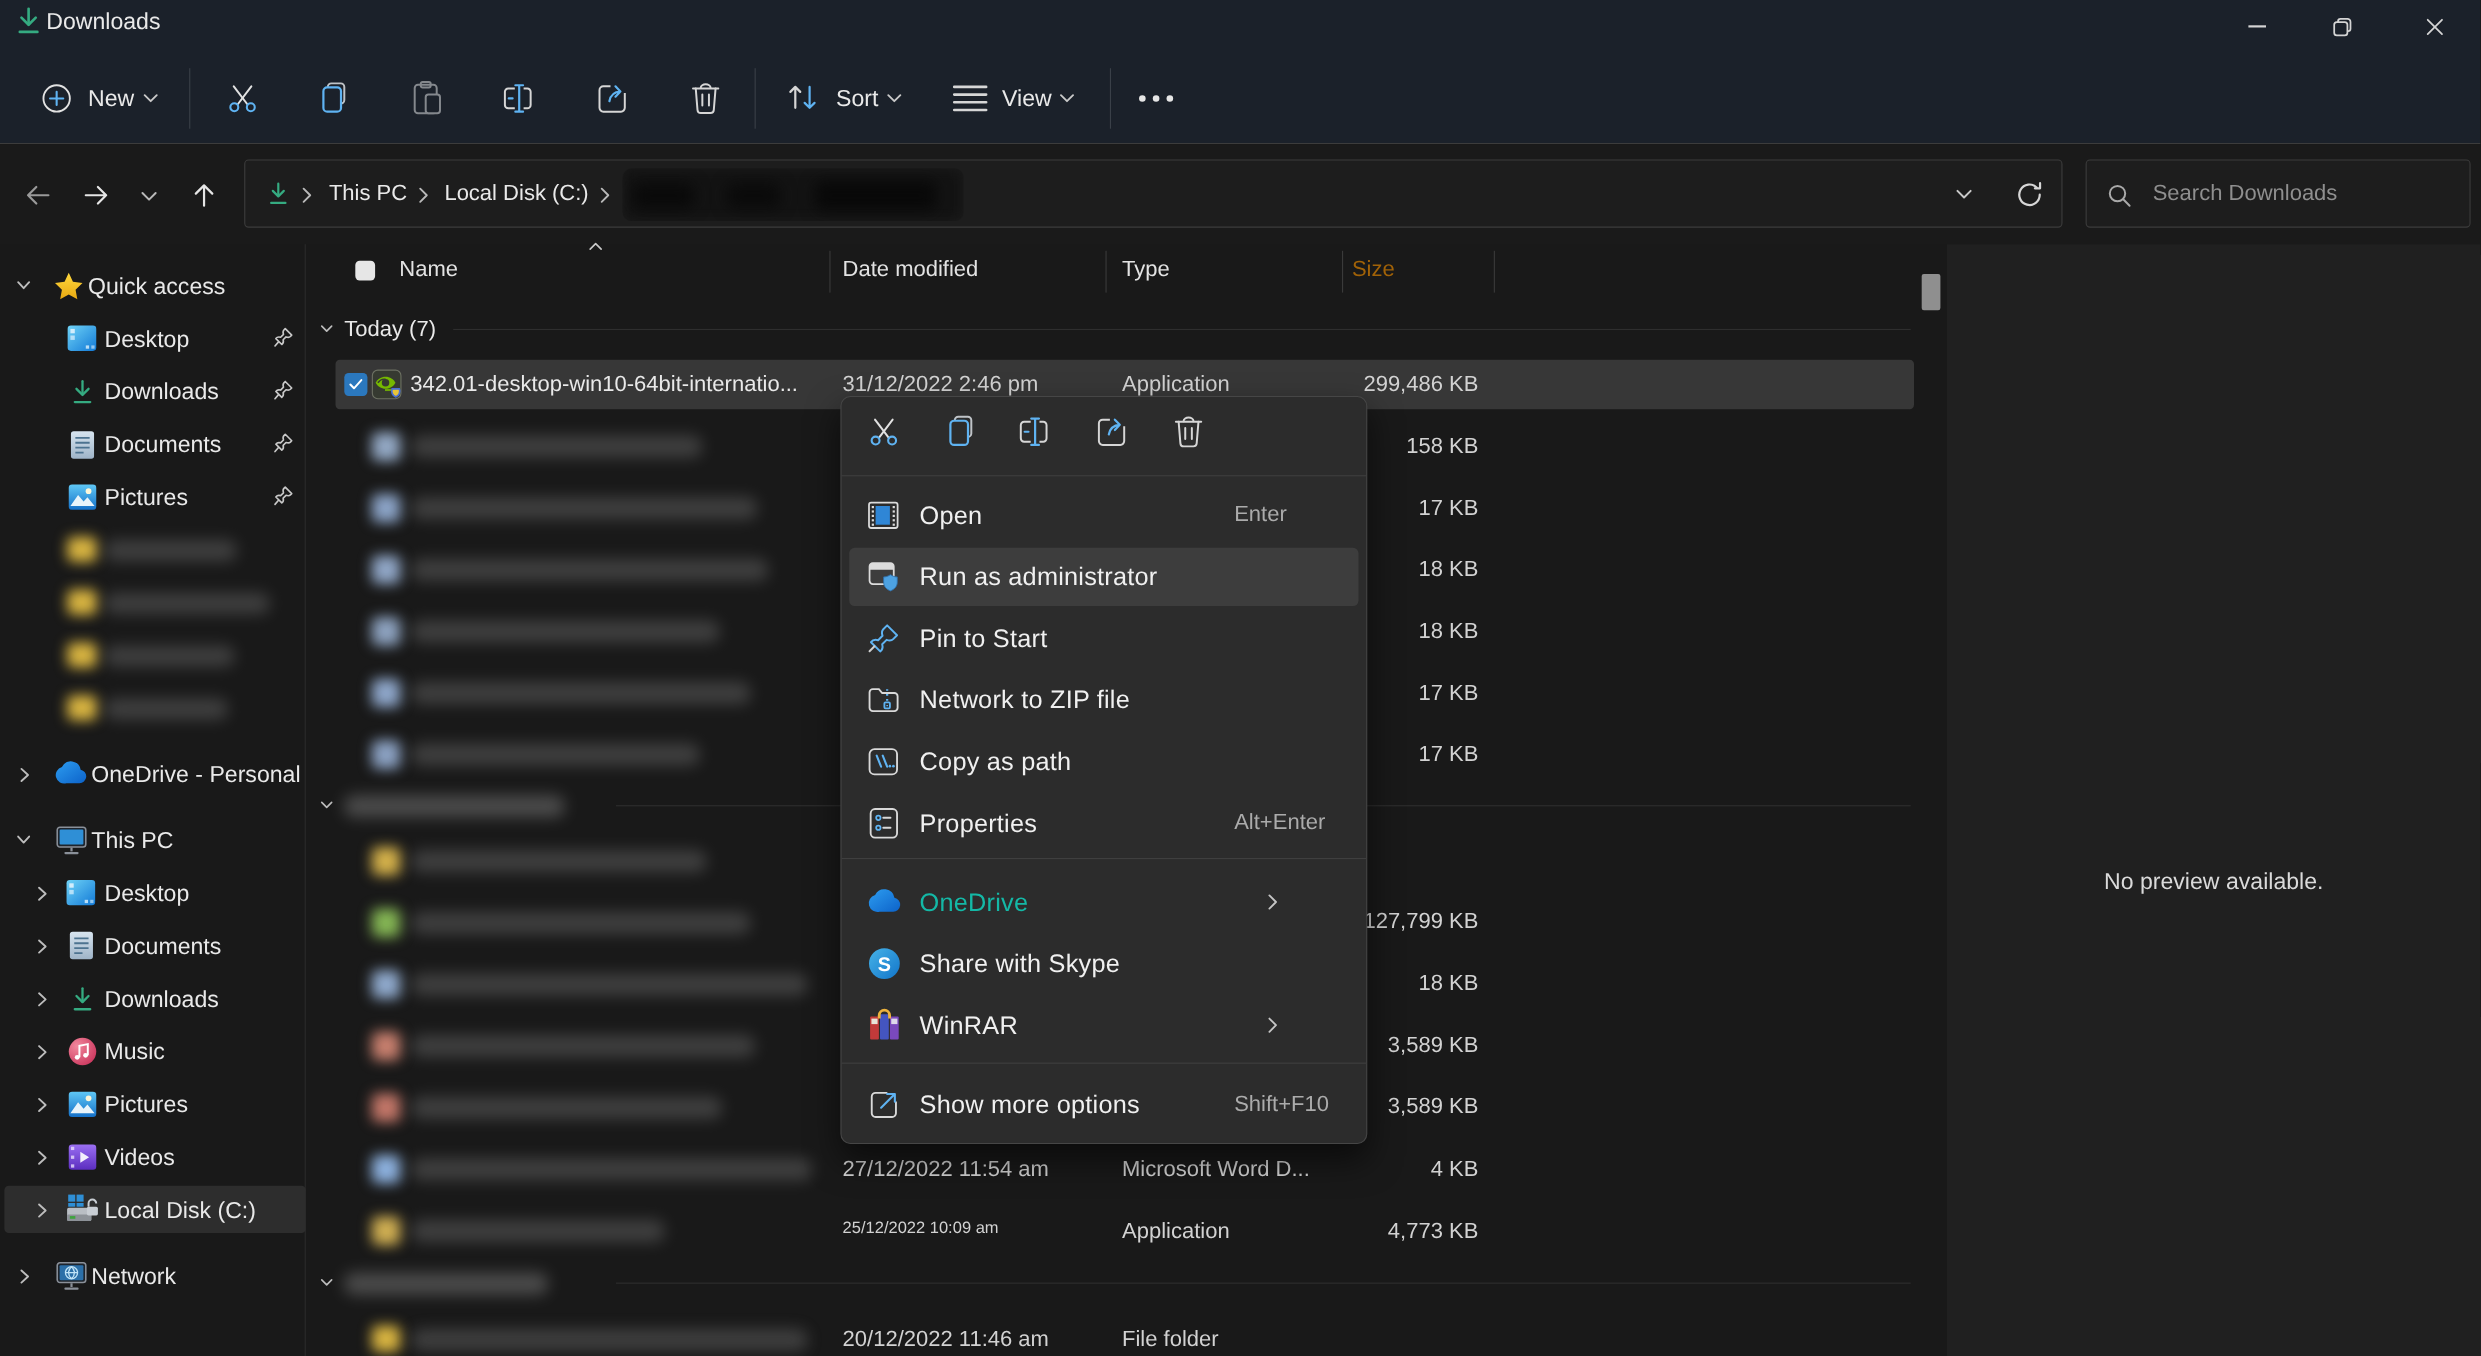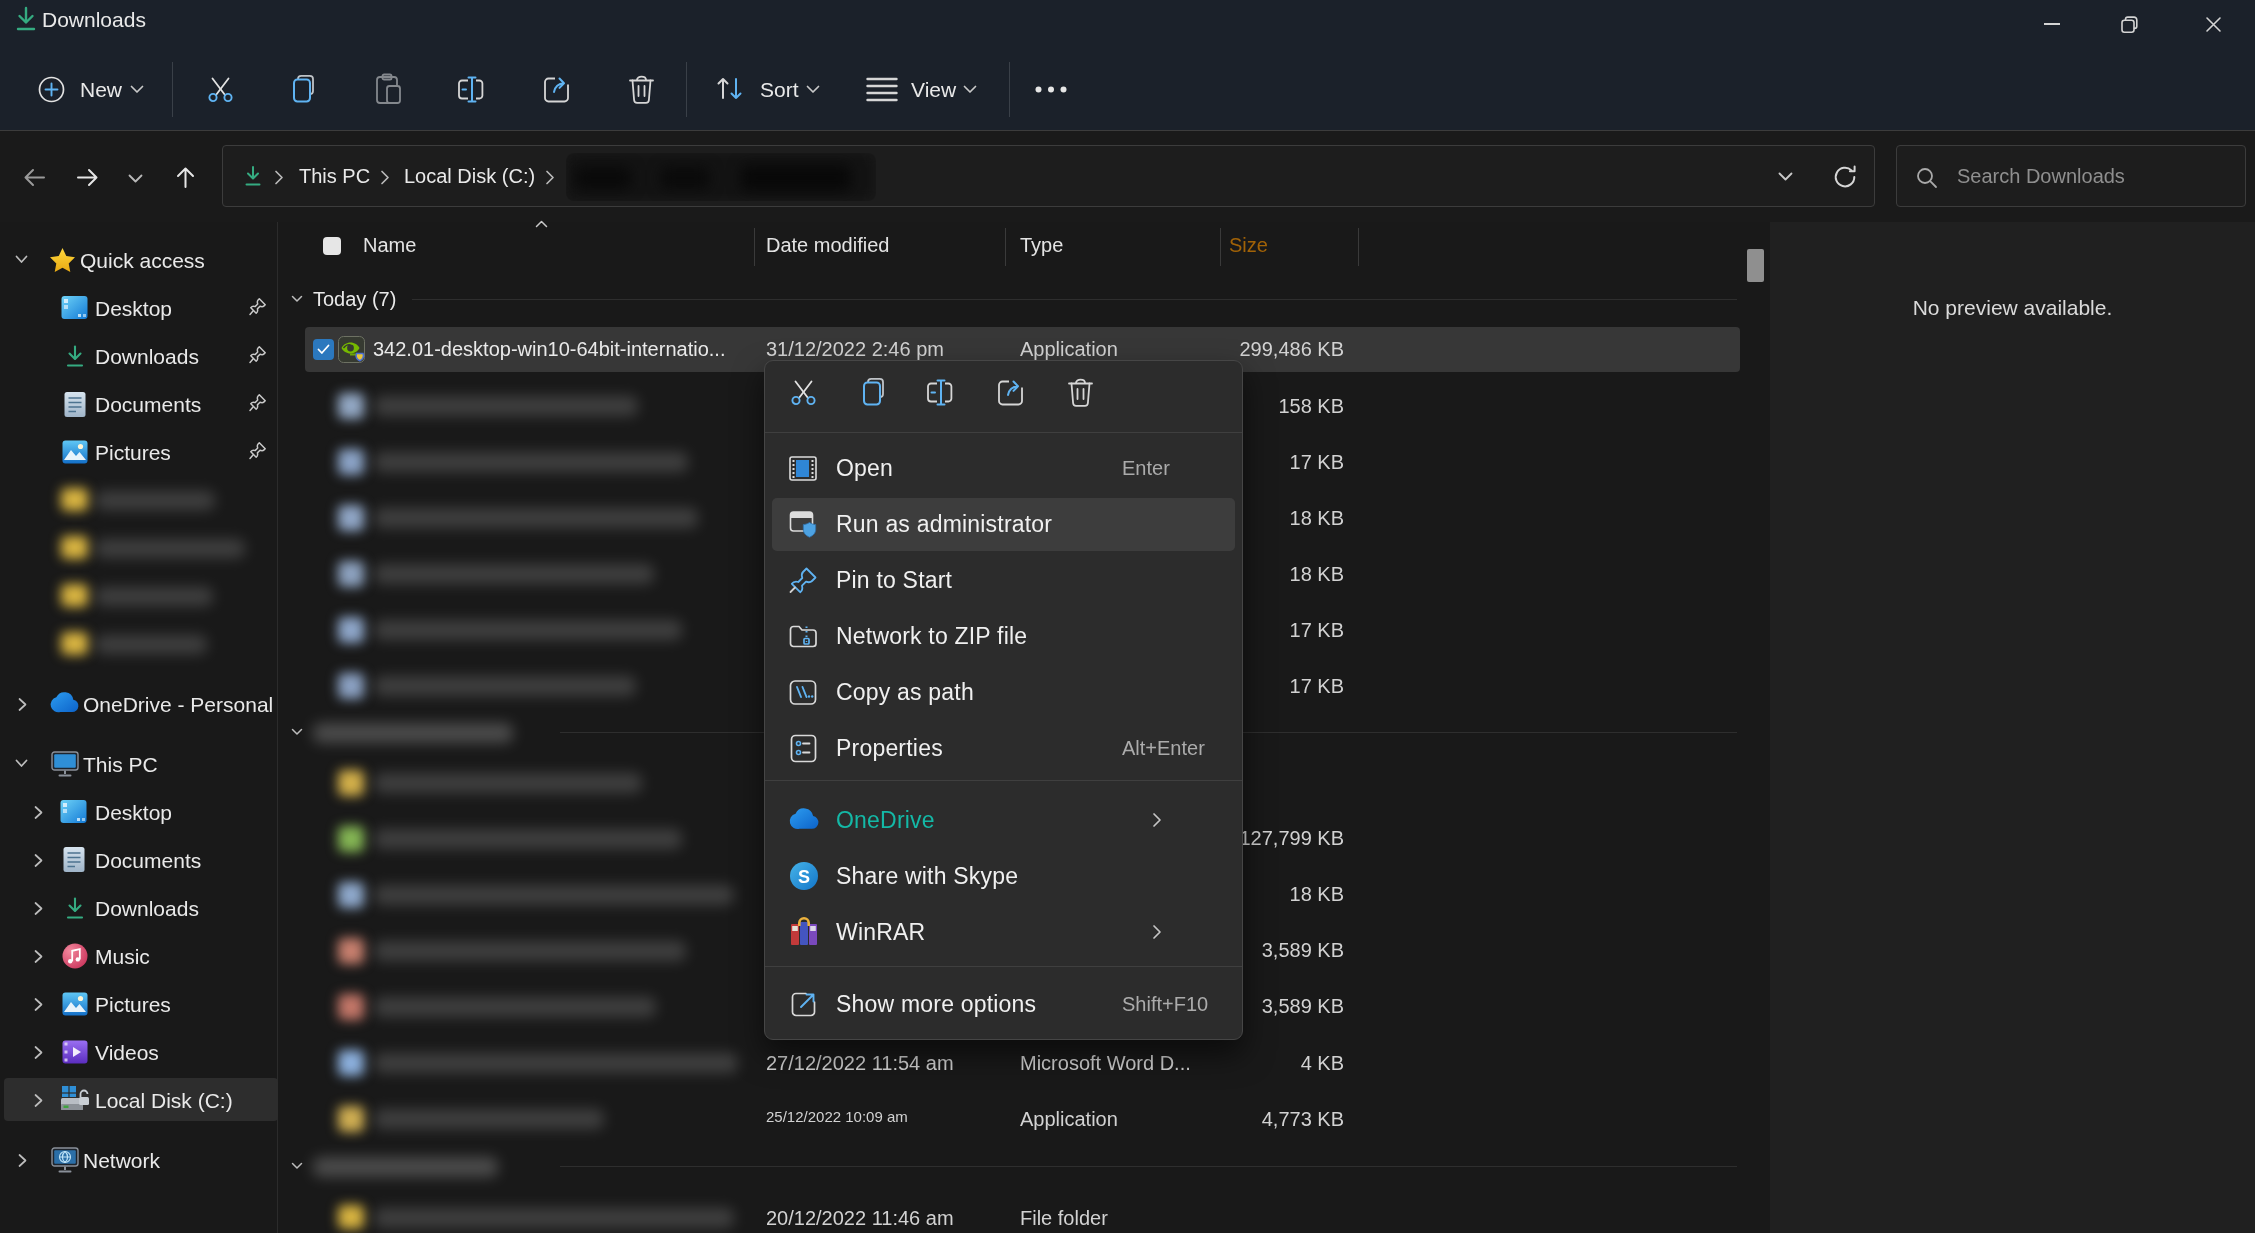--- a/index.html
+++ b/index.html
@@ -621,21 +621,21 @@
   </div>
 <div class="smudge" style="left:313px;top:1157px;width:185px;height:20px;opacity:.5;"></div>
 <div class="abs" style="left:560px;top:1166px;width:1177px;height:1px;background:#2e2e2e;"></div>
 
 <div class="iblob" style="left:338px;top:1205px;width:26px;height:24px;background:#d8b441;"></div>
 <div class="smudge" style="left:374px;top:1208px;width:360px;height:20px;"></div>
 <div class="abs dim" style="left:766px;top:1207px;font-size:20px;white-space:nowrap;">20/12/2022 11:46 am</div>
 <div class="abs dim" style="left:1020px;top:1207px;font-size:20px;white-space:nowrap;">File folder</div>
 
 <div class="abs" style="left:1770px;top:222px;width:485px;height:1011px;background:#202020;"></div>
-<div class="abs" style="left:1770px;top:222px;width:485px;height:1011px;display:flex;align-items:flex-start;justify-content:center;">
+<div class="abs" style="left:1770px;top:222px;width:485px;height:1011px;display:flex;align-items:center;justify-content:center;">
     <span style="color:#dadada;font-size:21px;position:relative;top:74px;">No preview available.</span>
   </div>
 
 <div class="abs" style="left:764px;top:360px;width:479px;height:680px;background:#2c2c2c;border:1px solid #464646;border-radius:9px;box-sizing:border-box;box-shadow:0 14px 30px rgba(0,0,0,0.55);"></div>
 
 <div class="abs" style="left:788px;top:377px;">
     <svg width="31" height="31" viewBox="0 0 31 31" fill="none">
       <path d="M7.5 4.5 L20 21" stroke="#e2e2e2" stroke-width="1.8" stroke-linecap="round"></path>
       <path d="M23.5 4.5 L11 21" stroke="#e2e2e2" stroke-width="1.8" stroke-linecap="round"></path>
       <circle cx="8" cy="23.5" r="3.6" stroke="#5fb3f2" stroke-width="1.9"></circle>

